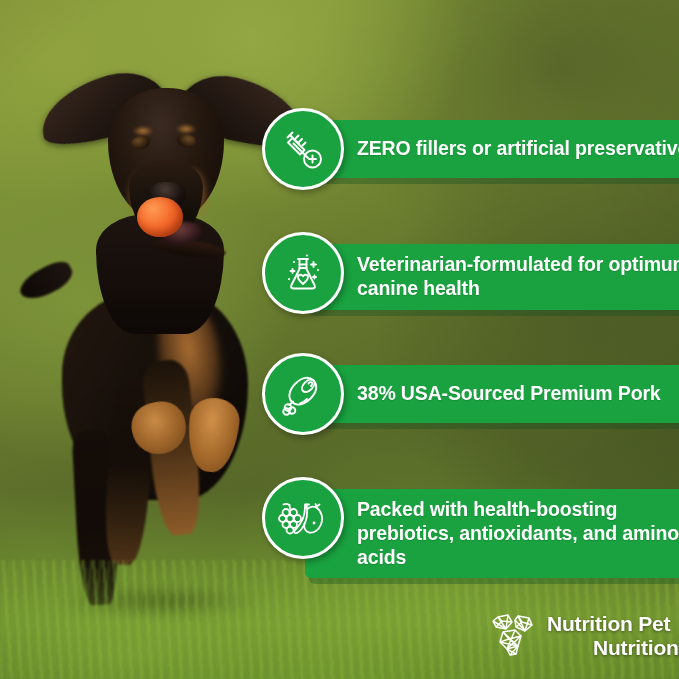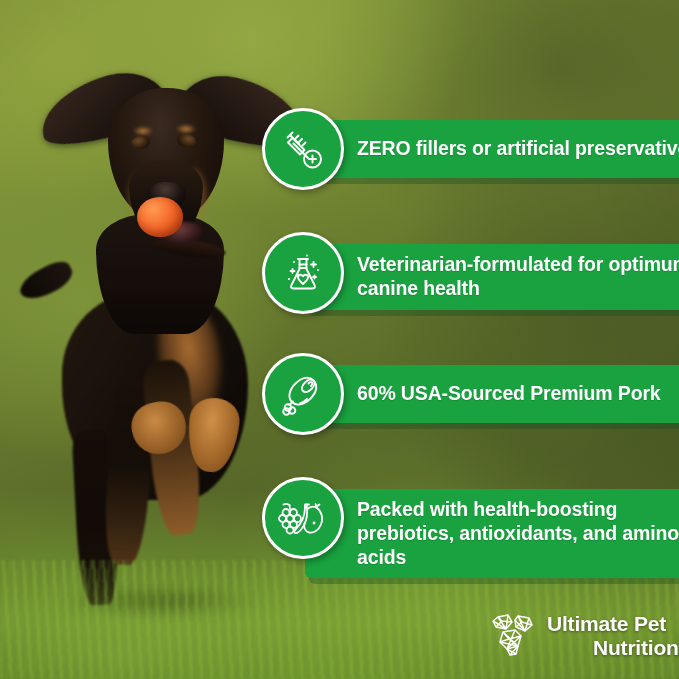--- a/index.html
+++ b/index.html
@@ -345,21 +345,21 @@
           <circle cx="17" cy="15" r="1.1" fill="#ffffff" stroke="none"></circle>
           <circle cx="30" cy="8.5" r="1.1" fill="#ffffff" stroke="none"></circle>
           <circle cx="12" cy="32" r="1.1" fill="#ffffff" stroke="none"></circle>
           <circle cx="41" cy="23" r="1.1" fill="#ffffff" stroke="none"></circle>
         </svg>
       </div>
     </div>
 
     <div class="badge" style="top:353px;">
       <div class="bar" style="--green: #19a23f;">
-        <span class="bar-text">60% USA-Sourced Premium Pork</span>
+        <span class="bar-text">38% USA-Sourced Premium Pork</span>
       </div>
       <div class="circle" style="--green: #19a23f;">
         <svg width="52" height="52" viewBox="0 0 52 52" fill="none" stroke="#ffffff" stroke-width="1.9" stroke-linecap="round" stroke-linejoin="round" aria-hidden="true">
           <path d="M36.5 12.5 C41 17 40 24 33.5 30.5 C27 37 19.5 38.5 15 34 C10.5 29.5 12 22 18.5 15.5 C25 9 32 8 36.5 12.5 Z"></path>
           <path d="M36.5 12.5 C38.5 14.5 37.5 18 34.5 21 C31.5 24 28 25 26 23 C24 21 25 17.5 28 14.5 C31 11.5 34.5 10.5 36.5 12.5 Z"></path>
           <path d="M31.5 15.5 C32.8 14.2 34.2 13.7 35 14.5 C35.8 15.3 35.3 16.7 34 18"></path>
           <path d="M30 31 C27.5 33.5 25 35 23 35.5"></path>
           <path d="M16 33.5 L12.5 37"></path>
           <circle cx="11" cy="39.5" r="3.3"></circle>
           <circle cx="15" cy="42.5" r="3.3"></circle>
@@ -402,18 +402,18 @@
       <path d="M11 4 L21 2 L25 9 L19 16 L9 14 L6 8 Z"></path>
       <path d="M11 4 L19 16 M21 2 L19 16 M6 8 L19 16 M9 14 L15 8 L25 9 M15 8 L11 4"></path>
       <path d="M31 3 L42 5 L45 12 L38 18 L29 14 L28 7 Z"></path>
       <path d="M31 3 L38 18 M42 5 L38 18 M28 7 L38 18 M29 14 L35 9 L45 12 M35 9 L31 3"></path>
       <path d="M16 19 L28 17 L34 23 L31 33 L20 36 L13 29 Z"></path>
       <path d="M16 19 L31 33 M28 17 L20 36 M13 29 L31 33 M34 23 L20 36 M22 26 L16 19 M22 26 L34 23 M22 26 L13 29 M22 26 L31 33"></path>
       <path d="M20 36 L23 42 L29 41 L31 33"></path>
       <path d="M23 42 L31 33 M20 36 L29 41"></path>
     </svg>
     <div class="logo-text">
-      <span>Ultimate Pet</span>
+      <span>Nutrition Pet</span>
       <span class="l2"><span>Nutrition</span><span class="reg">.</span></span>
     </div>
   </div>
 
 </div>
 
 </body></html>

